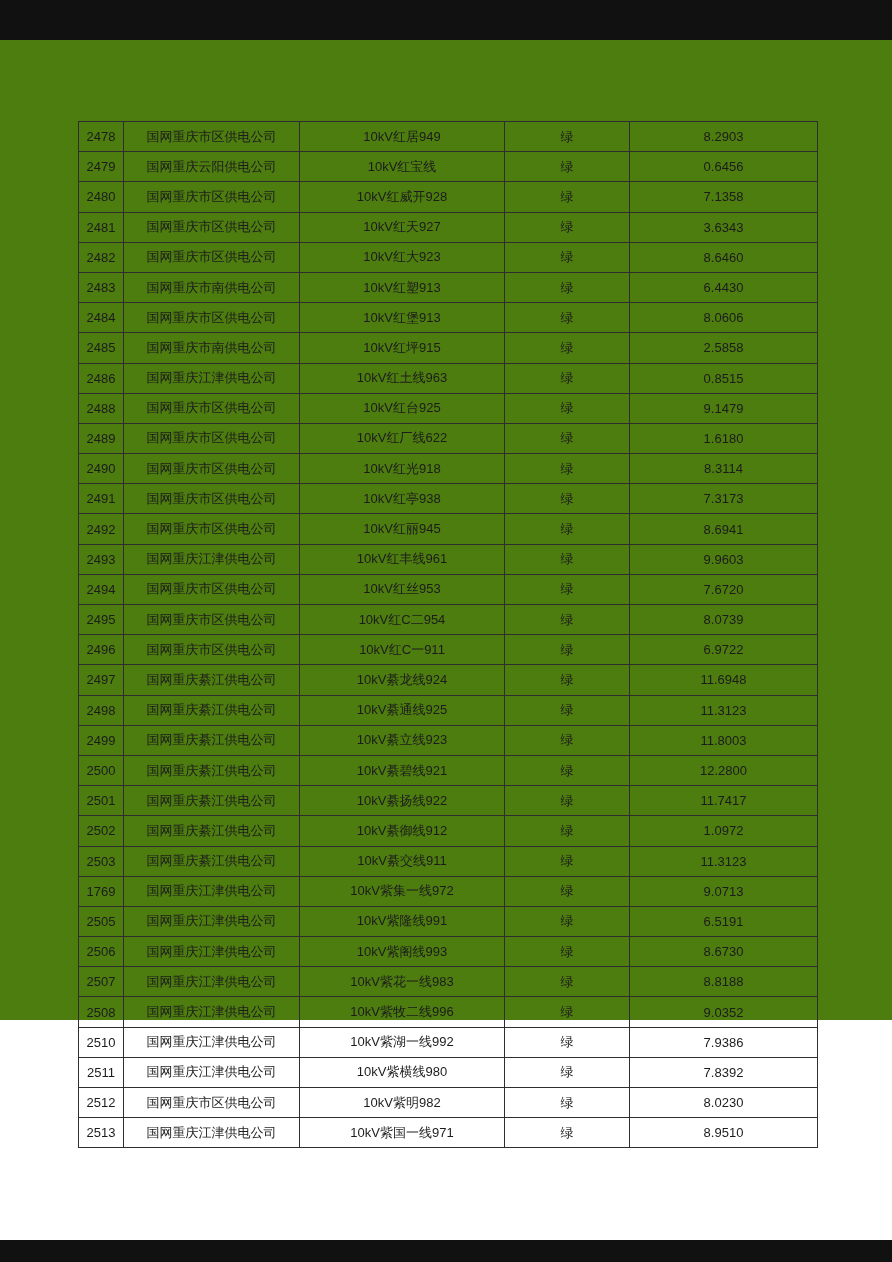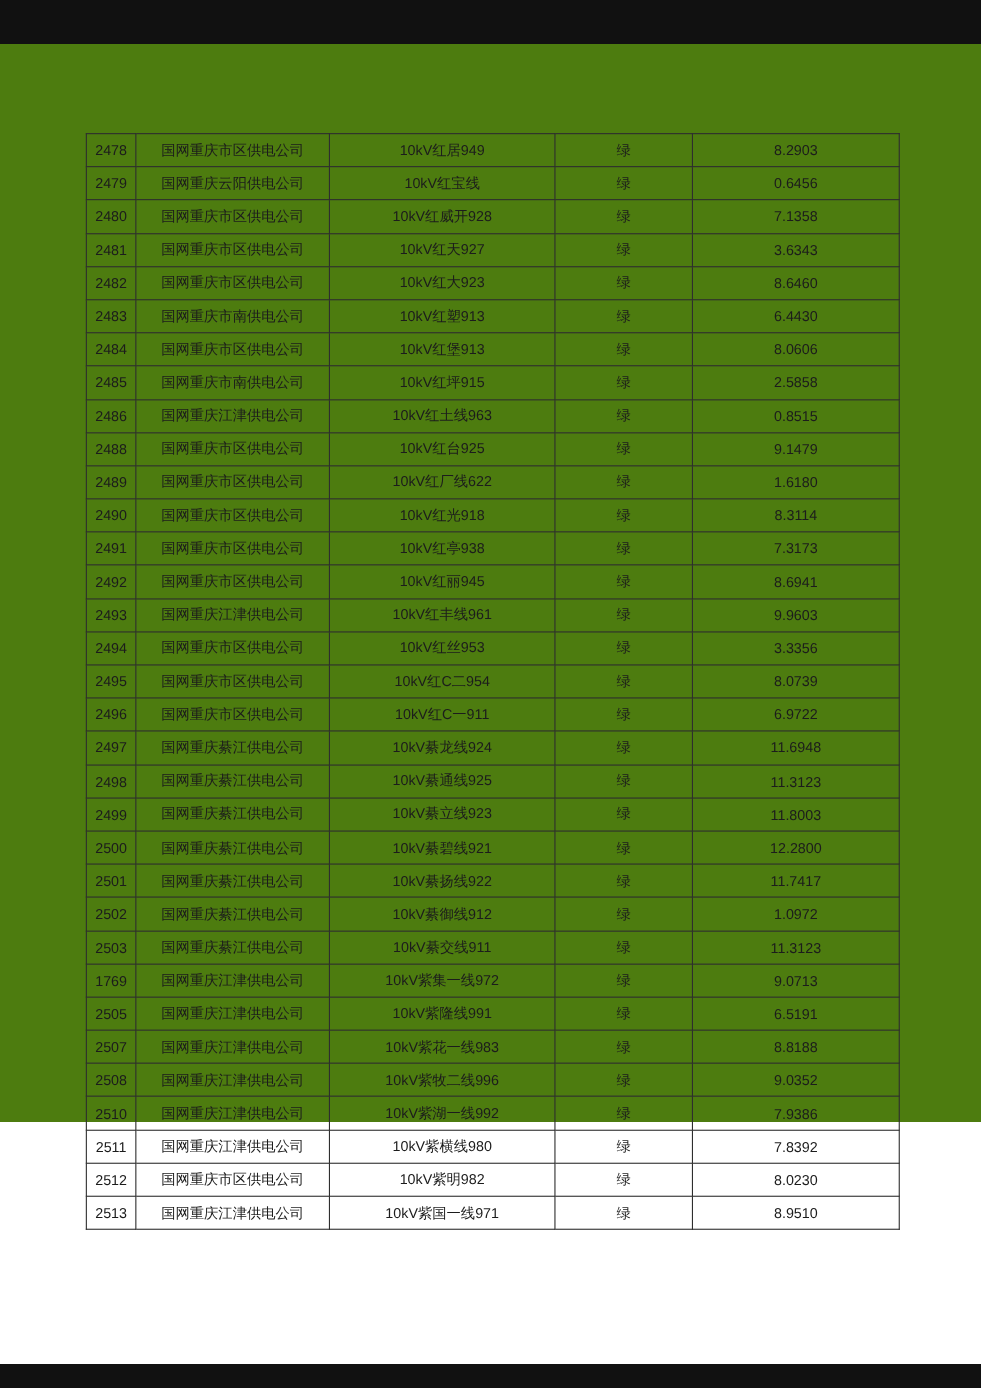--- a/index.html
+++ b/index.html
@@ -171,21 +171,21 @@
             <td>国网重庆江津供电公司</td>
             <td>10kV红丰线961</td>
             <td>绿</td>
             <td>9.9603</td>
           </tr>
           <tr>
             <td>2494</td>
             <td>国网重庆市区供电公司</td>
             <td>10kV红丝953</td>
             <td>绿</td>
-            <td>3.3356</td>
+            <td>7.6720</td>
           </tr>
           <tr>
             <td>2495</td>
             <td>国网重庆市区供电公司</td>
             <td>10kV红C二954</td>
             <td>绿</td>
             <td>8.0739</td>
           </tr>
           <tr>
             <td>2496</td>
@@ -249,20 +249,27 @@
             <td>10kV紫集一线972</td>
             <td>绿</td>
             <td>9.0713</td>
           </tr>
           <tr>
             <td>2505</td>
             <td>国网重庆江津供电公司</td>
             <td>10kV紫隆线991</td>
             <td>绿</td>
             <td>6.5191</td>
+          </tr>
+          <tr>
+            <td>2506</td>
+            <td>国网重庆江津供电公司</td>
+            <td>10kV紫阁线993</td>
+            <td>绿</td>
+            <td>8.6730</td>
           </tr>
           <tr>
             <td>2507</td>
             <td>国网重庆江津供电公司</td>
             <td>10kV紫花一线983</td>
             <td>绿</td>
             <td>8.8188</td>
           </tr>
           <tr>
             <td>2508</td>

